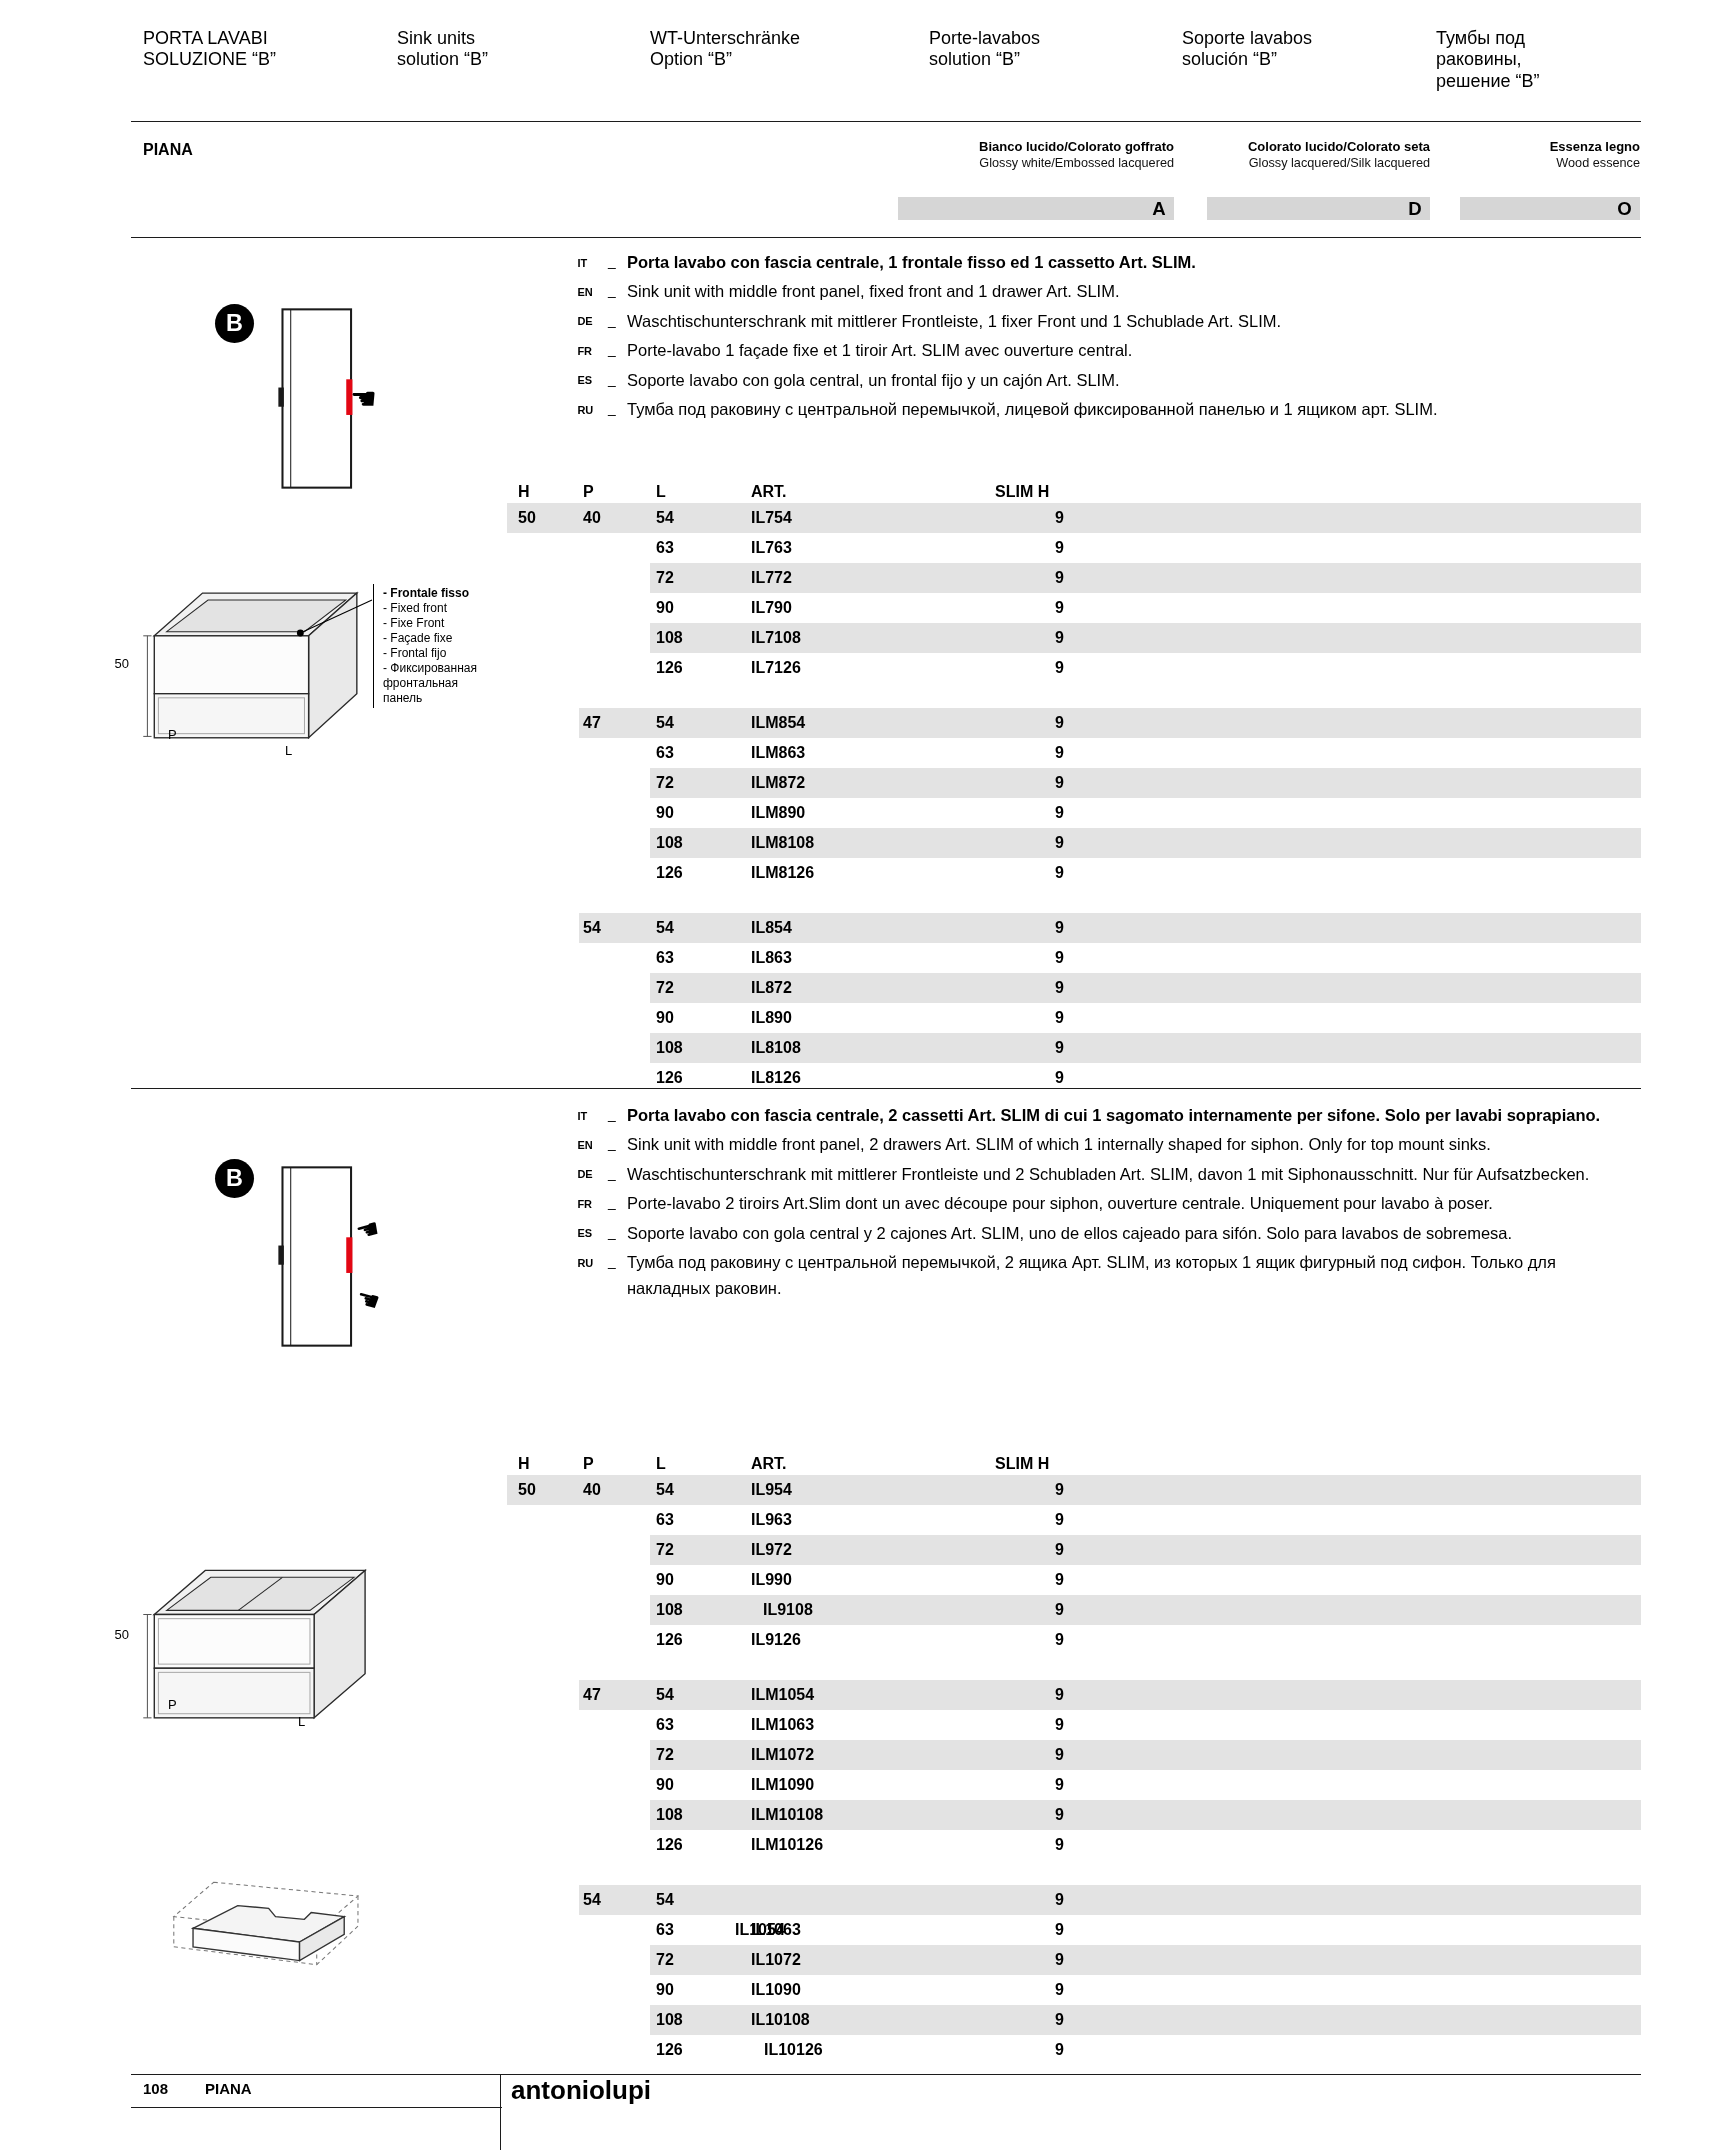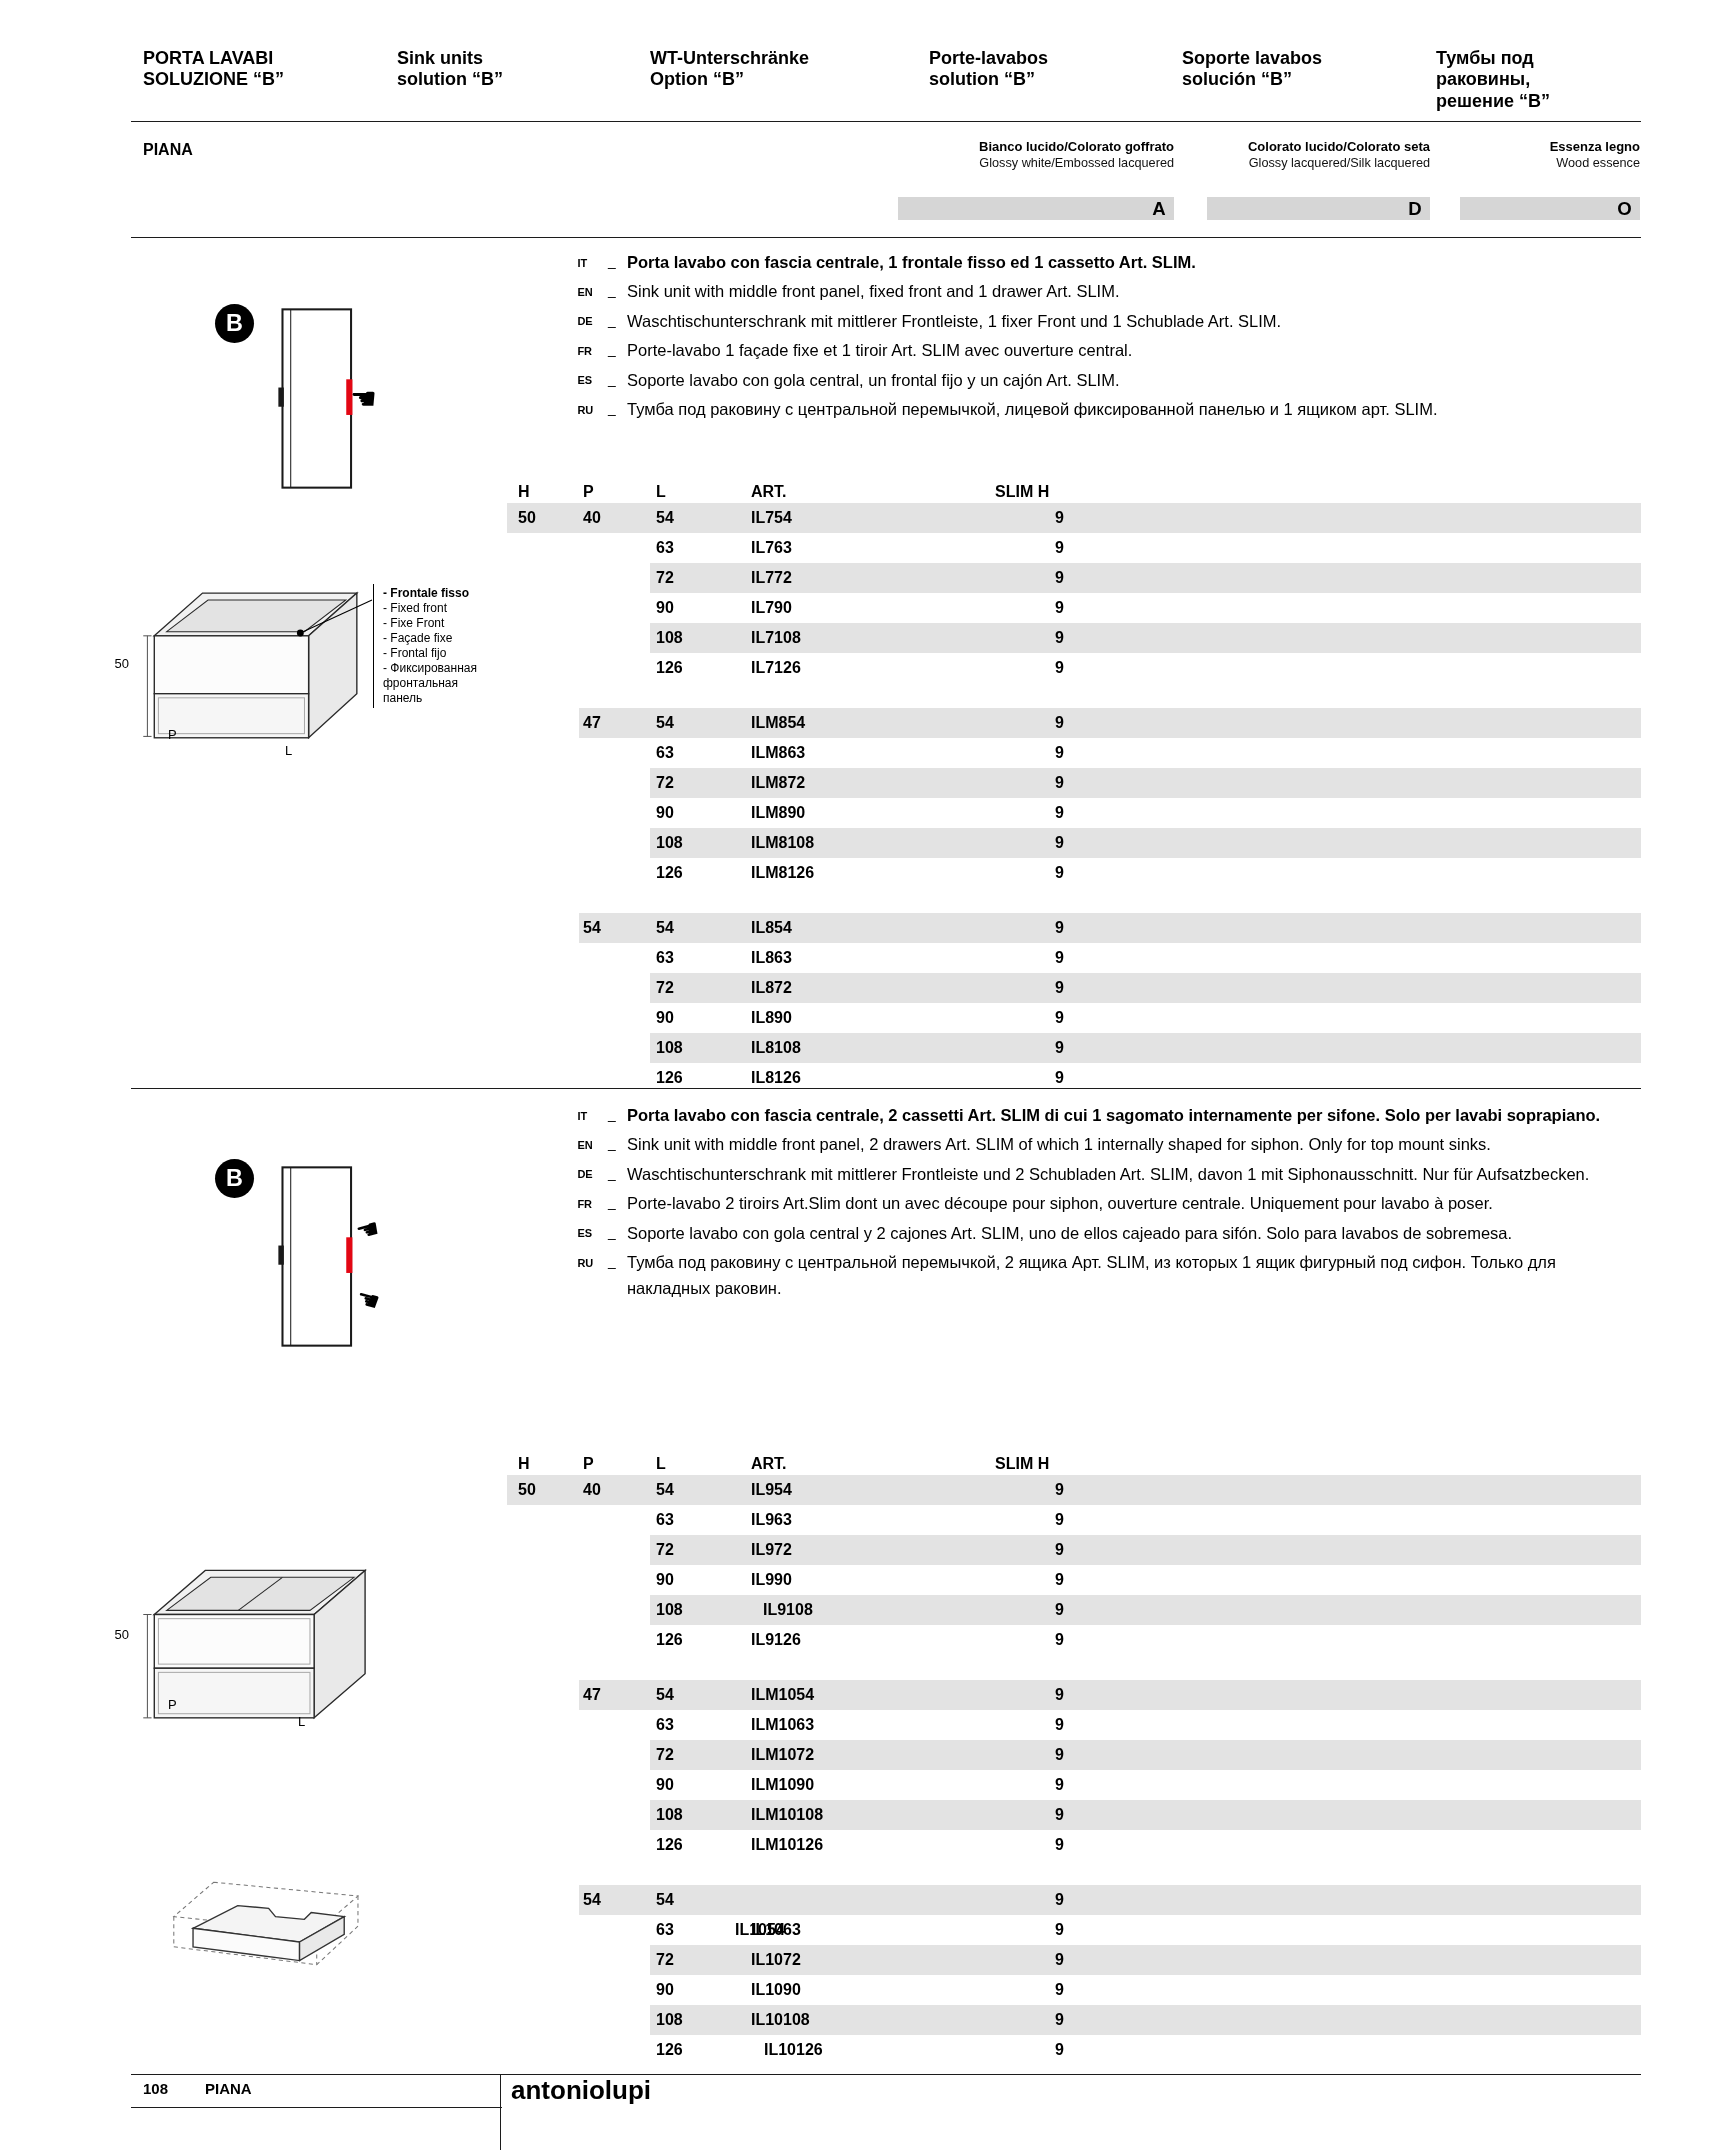--- a/index.html
+++ b/index.html
@@ -1,20 +1,20 @@
 <!DOCTYPE html>
 <html style="font-size:11px"><head>
 <meta charset="utf-8">
 <style>
   *{margin:0;padding:0;box-sizing:border-box}
   body{background:#fff}
   .page{position:relative;width:1721px;height:2151px;background:#fff;
         font-family:"Liberation Sans","DejaVu Sans",sans-serif;color:#000;overflow:hidden}
   .rule{position:absolute;left:131px;width:1510px;height:1.4px;background:#1c1c1c}
-  .hdr-col{position:absolute;top:48px;font-weight:700;font-size:18px;line-height:21.4px;white-space:nowrap}
+  .hdr-col{position:absolute;top:28px;font-weight:400;font-size:18px;line-height:21.4px;white-space:nowrap}
   .piana{position:absolute;left:143px;top:141px;font-weight:700;font-size:16px}
   .finish{position:absolute;top:139px;text-align:right;line-height:16px}
   .finish .f1{font-weight:700;font-size:13px}
   .finish .f2{font-size:12.7px;color:#111}
   .fbar{position:absolute;top:197px;height:23px;background:var(--bar-gray,#d6d6d6);
         text-align:right;font-weight:700;font-size:18.6px;line-height:23px;padding-right:8.3px}
   .badge{position:absolute;width:39px;height:39px;border-radius:50%;background:#000;color:#fff;
          font-weight:700;font-size:23.4px;display:flex;align-items:center;justify-content:center}
   .descs{position:absolute;width:1065px}
   .desc-row{position:relative;padding-left:51px;font-size:16.5px;line-height:26px;margin-bottom:3.4px}

